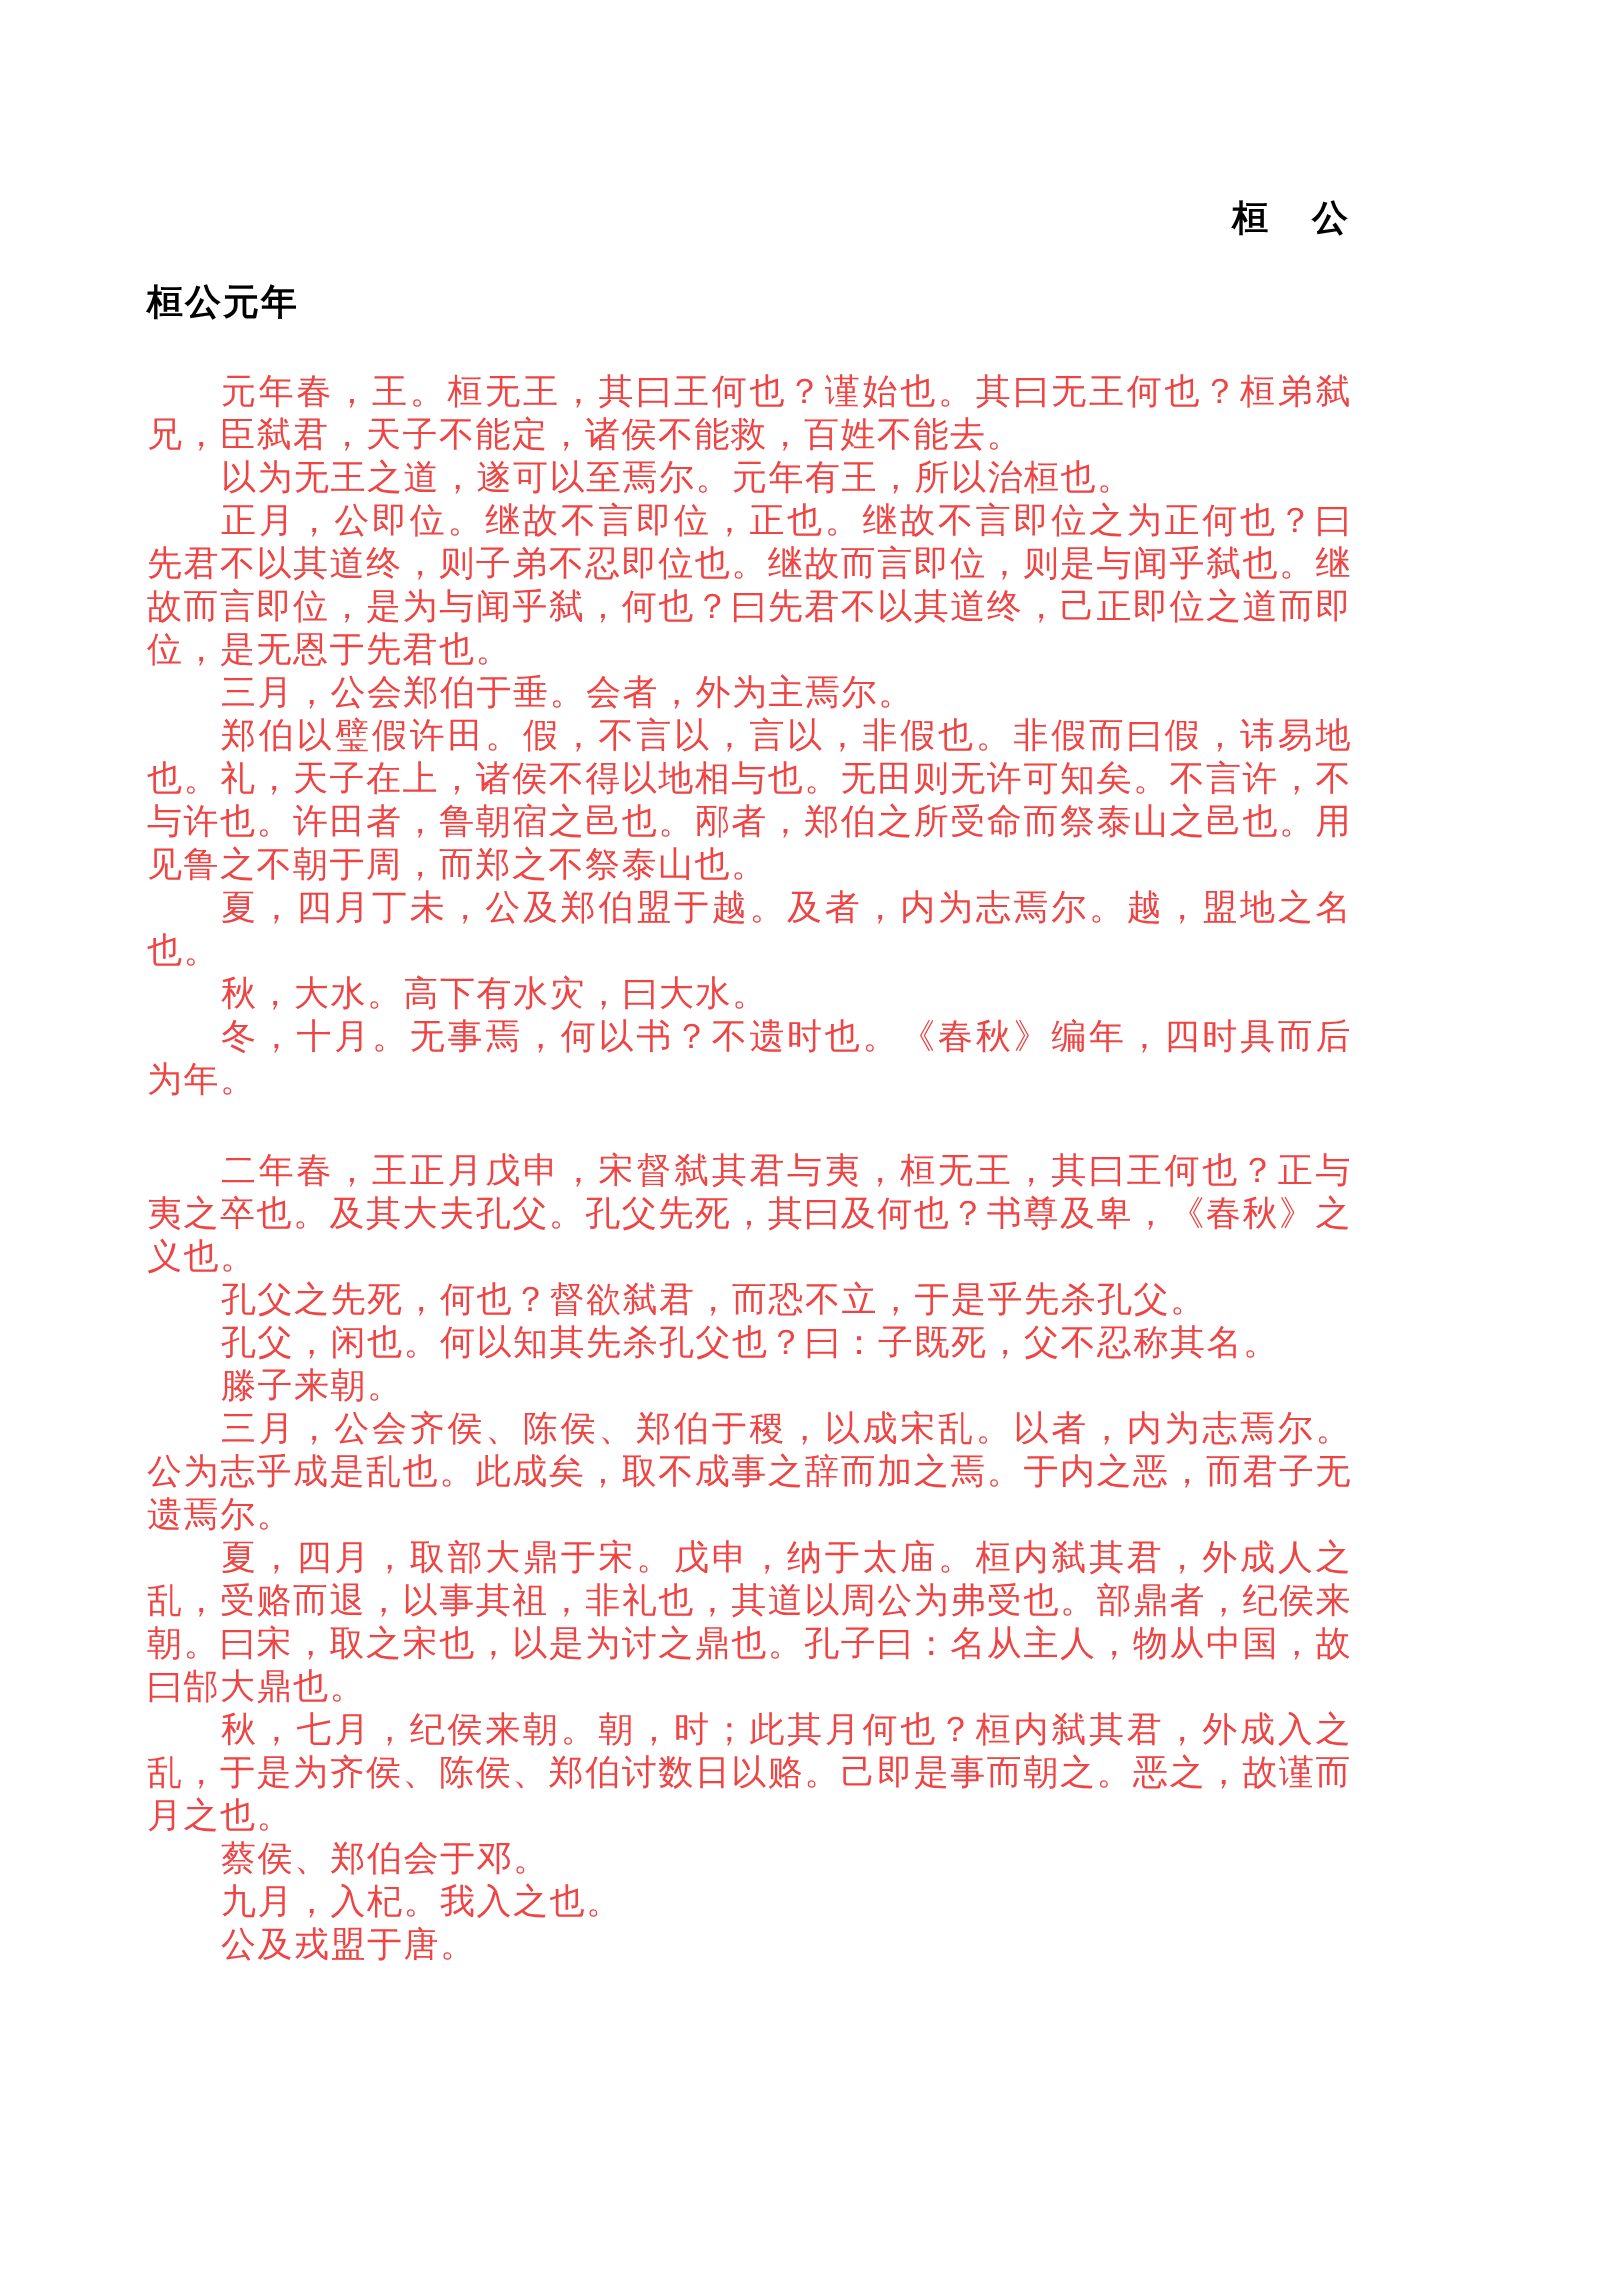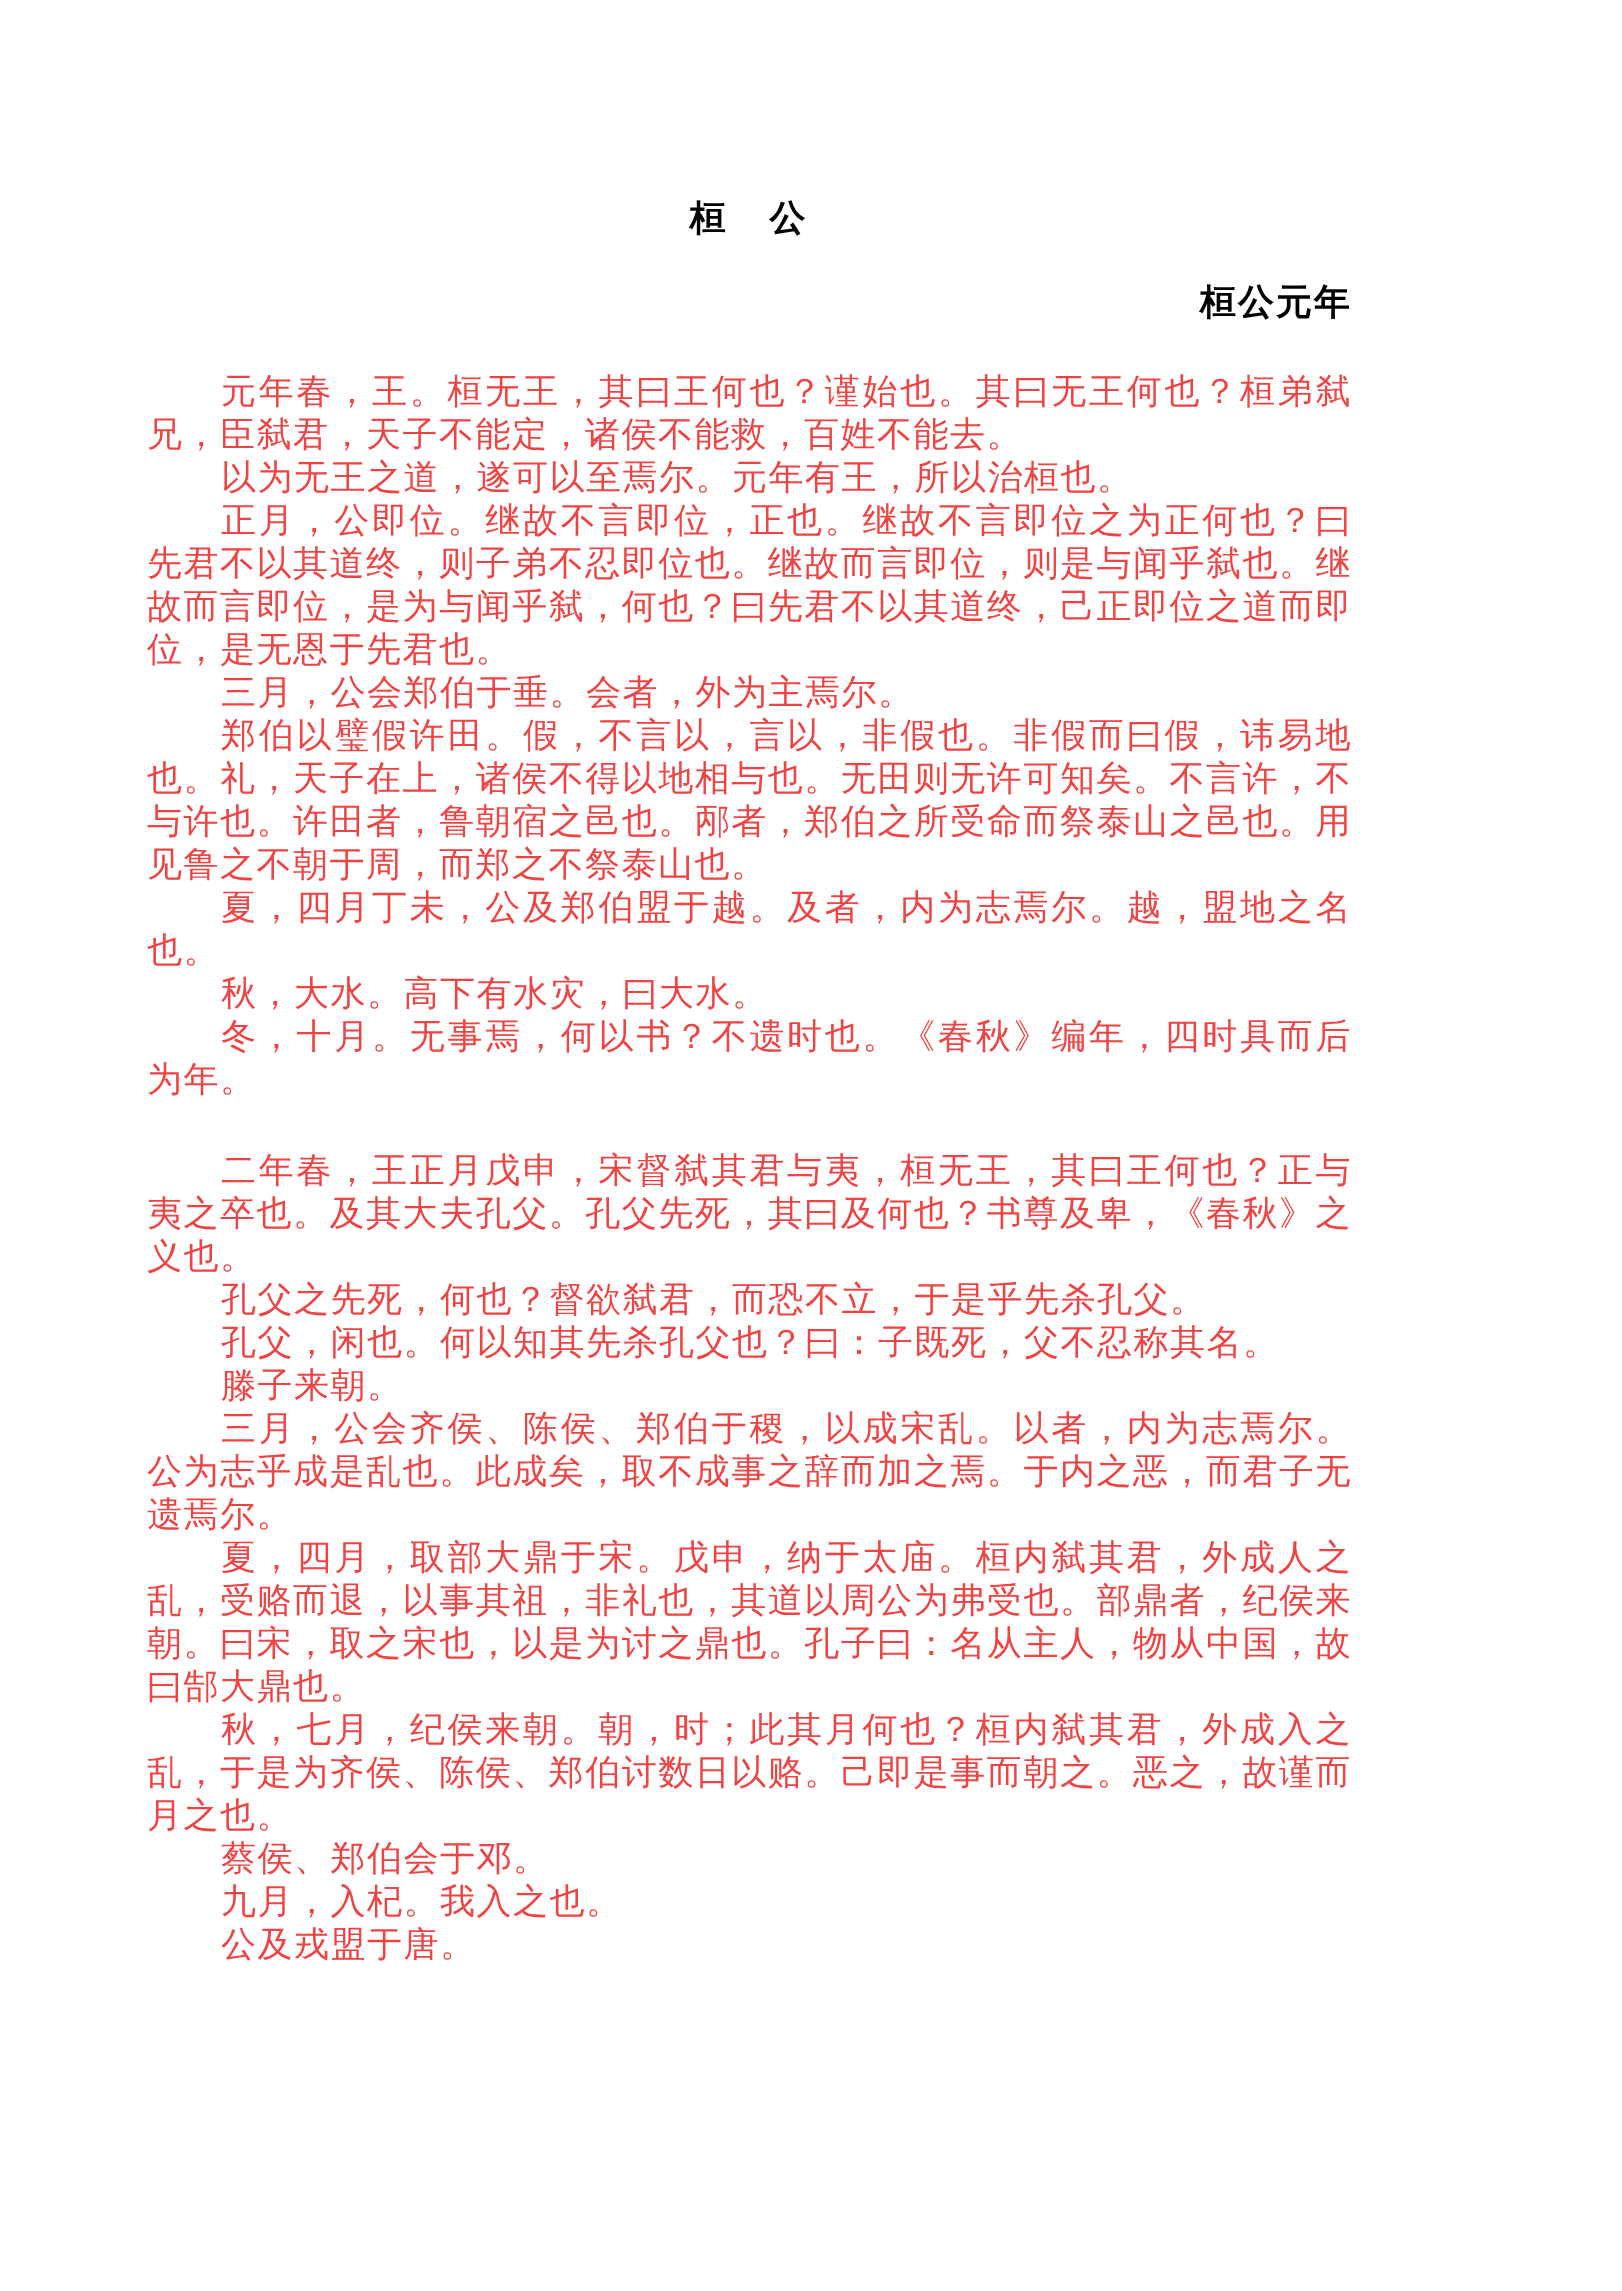--- a/index.html
+++ b/index.html
@@ -20,31 +20,31 @@
     height: 2292px;
     padding: 196px 270px 0 147px; 
     background: #ffffff;
   }
   .doc-title {
     margin: 0;
     padding: 0;
     font-size: 36px;
     font-weight: bold;
     line-height: 43px;
-    text-align: center;
+    text-align: right;
     letter-spacing: 3.9px;
     color: #000000;
   }
   .section-heading {
     margin: 0;
     padding: 0;
     font-size: 36px;
     font-weight: bold;
     line-height: 43px;
-    text-align: right;
+    text-align: left;
     letter-spacing: 2px;
     color: #000000;
   }
   .section-heading.first {
     margin-top: 41px;
   }
   .section-heading.second {
     margin-top: 45px;
   }
   .body-text p {

